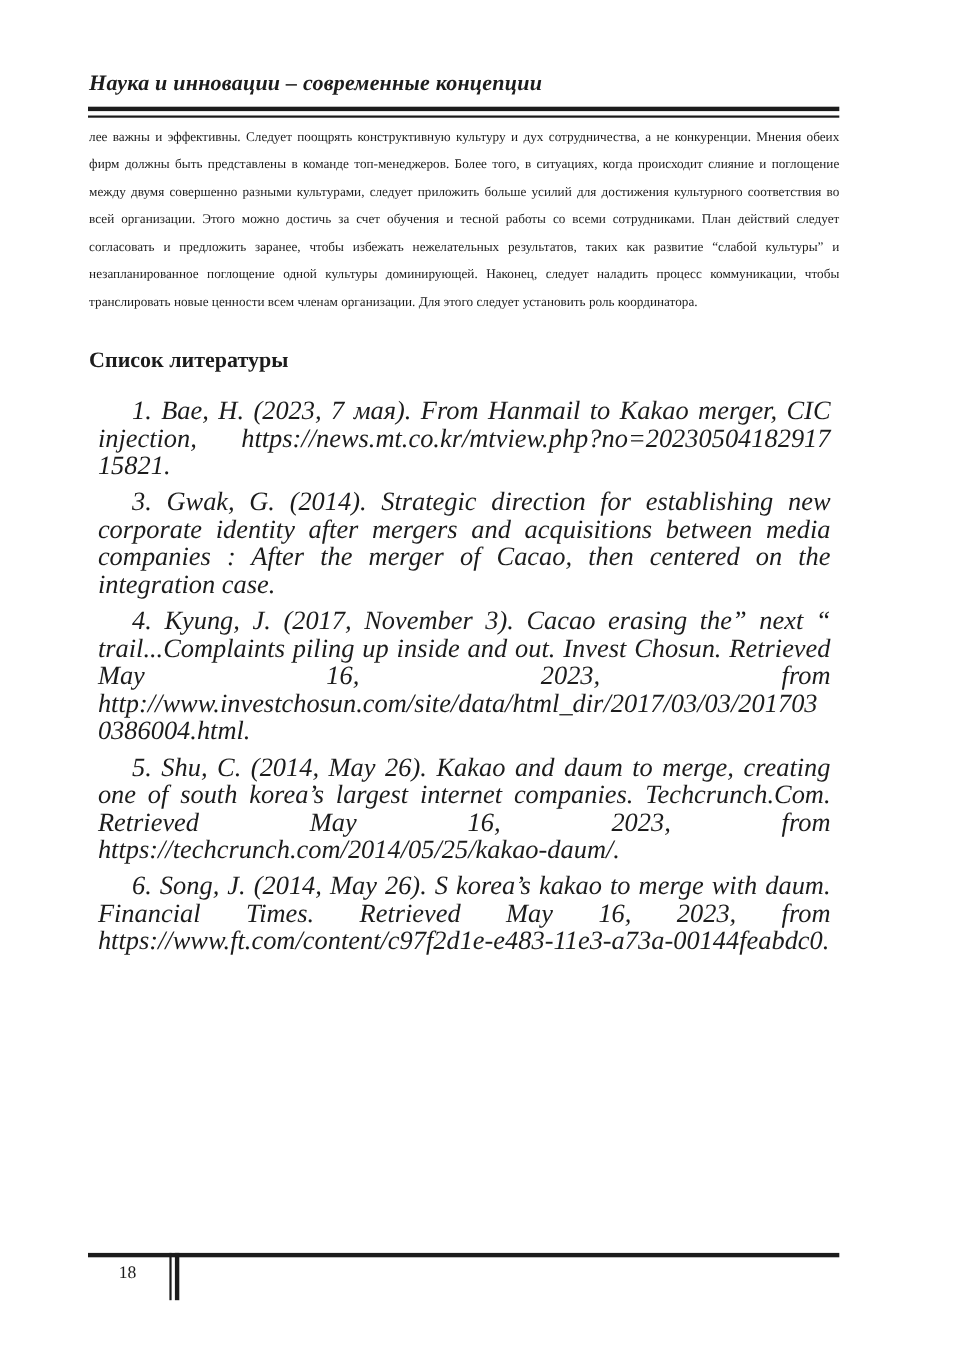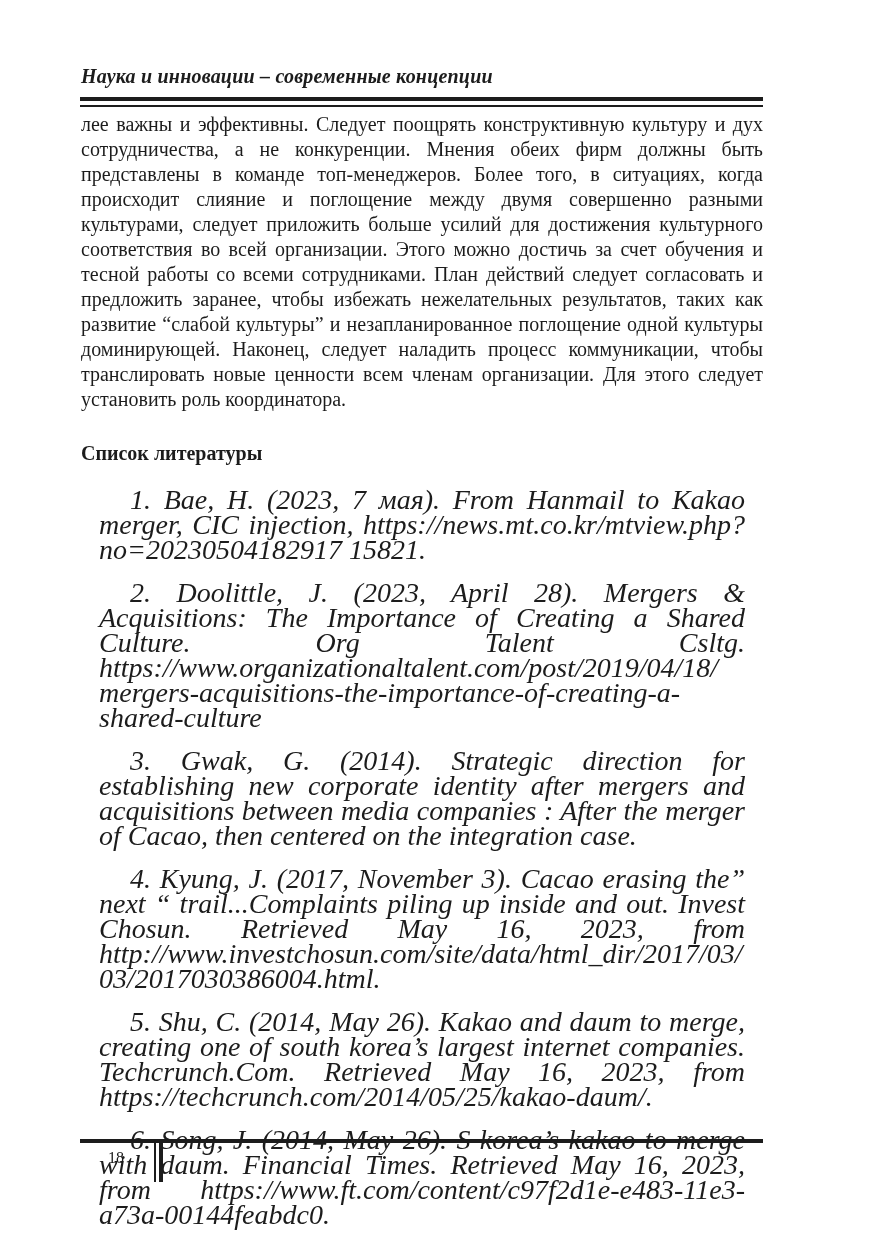--- a/index.html
+++ b/index.html
@@ -39,40 +39,40 @@
   }
   .content {
     position: absolute;
     left: 81px;
     top: 112px;
     width: 682px;
   }
   .body-par {
     margin: 0;
     text-align: justify;
-    font-size: 20px;
+    font-size: 12px;
     line-height: 25px;
     overflow-wrap: break-word;
   }
   .refs-heading {
     margin: 29px 0 0 0;
     text-align: left;
     font-size: 20px;
     font-weight: bold;
     line-height: 25px;
   }
   .refs {
     margin-top: 21px;
   }
   .ref {
-    margin: 18px;
+    margin: 8px;
     text-align: justify;
     text-indent: 31px;
     font-style: italic;
-    font-size: 28px;
+    font-size: 24px;
     line-height: 25px;
     overflow-wrap: break-word;
   }
   .footer-rule {
     position: absolute;
     left: 80px;
     top: 1139px;
     width: 683px;
     height: 4px;
     background: #1c1c1c;
@@ -105,21 +105,20 @@
   <div class="header-rule"></div>
 
   <div class="content">
 
     <p class="body-par">лее важны и эффективны. Следует поощрять конструктивную культуру и дух сотрудничества, а не конкуренции. Мнения обеих фирм должны быть представлены в команде топ-менеджеров. Более того, в ситуациях, когда происходит слияние и поглощение между двумя совершенно разными культурами, следует приложить больше усилий для достижения культурного соответствия во всей организации. Этого можно достичь за счет обучения и тесной работы со всеми сотрудниками. План действий следует согласовать и предложить заранее, чтобы избежать нежелательных результатов, таких как развитие “слабой культуры” и незапланированное поглощение одной культуры доминирующей. Наконец, следует наладить процесс коммуникации, чтобы транслировать новые ценности всем членам организации. Для этого следует установить роль координатора.</p>
 
     <h2 class="refs-heading">Список литературы</h2>
 
     <div class="refs">
       <p class="ref">1. Bae, H. (2023, 7 мая). From Hanmail to Kakao merger, CIC injection, https://news.mt.co.kr/mtview.php?no=20230504182917 15821.</p>
-      <p class="ref">2. Doolittle, J. (2023, April 28). Mergers &amp; Acquisitions: The Importance of Creating a Shared Culture. Org Talent Csltg. https://www.organizationaltalent.com/post/2019/04/18/ mergers-acquisitions-the-importance-of-creating-a-shared-culture</p>
       <p class="ref">3. Gwak, G. (2014). Strategic direction for establishing new corporate identity after mergers and acquisitions between media companies : After the merger of Cacao, then centered on the integration case.</p>
       <p class="ref">4. Kyung, J. (2017, November 3). Cacao erasing the” next “ trail...Complaints piling up inside and out. Invest Chosun. Retrieved May 16, 2023, from http://www.investchosun.com/site/data/html_dir/2017/03/03/2017030386004.html.</p>
       <p class="ref">5. Shu, C. (2014, May 26). Kakao and daum to merge, creating one of south korea’s largest internet companies. Techcrunch.Com. Retrieved May 16, 2023, from https://techcrunch.com/2014/05/25/kakao-daum/.</p>
       <p class="ref">6. Song, J. (2014, May 26). S korea’s kakao to merge with daum. Financial Times. Retrieved May 16, 2023, from https://www.ft.com/content/c97f2d1e-e483-11e3-a73a-00144feabdc0.</p>
     </div>
 
   </div>
 
   <div class="footer-rule"></div>
 

